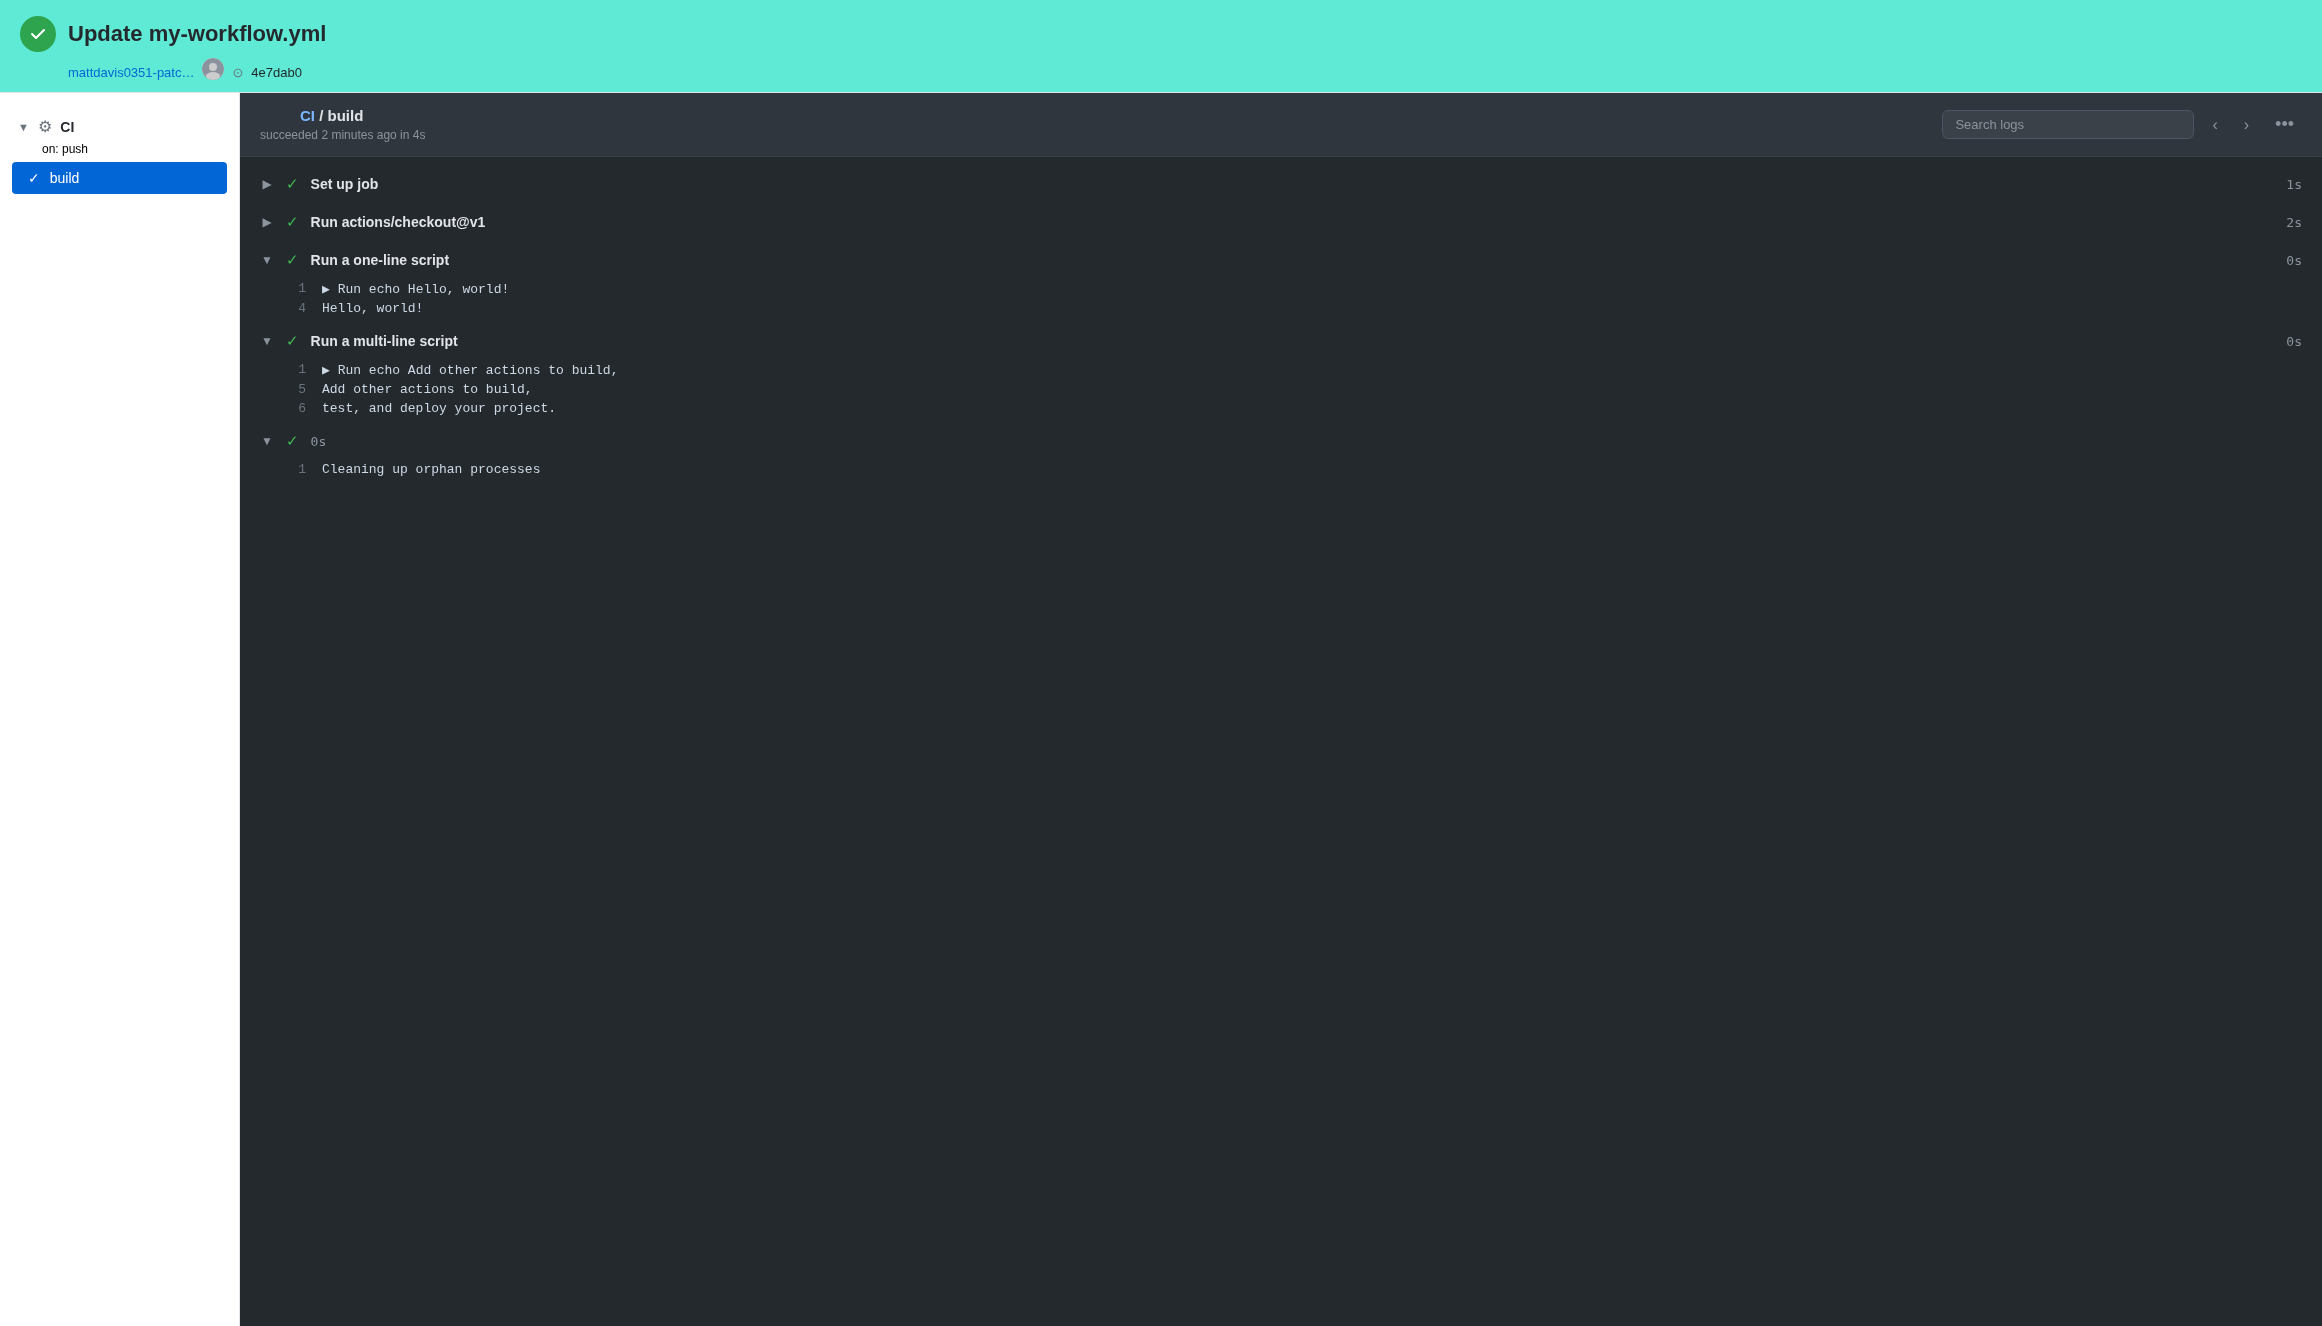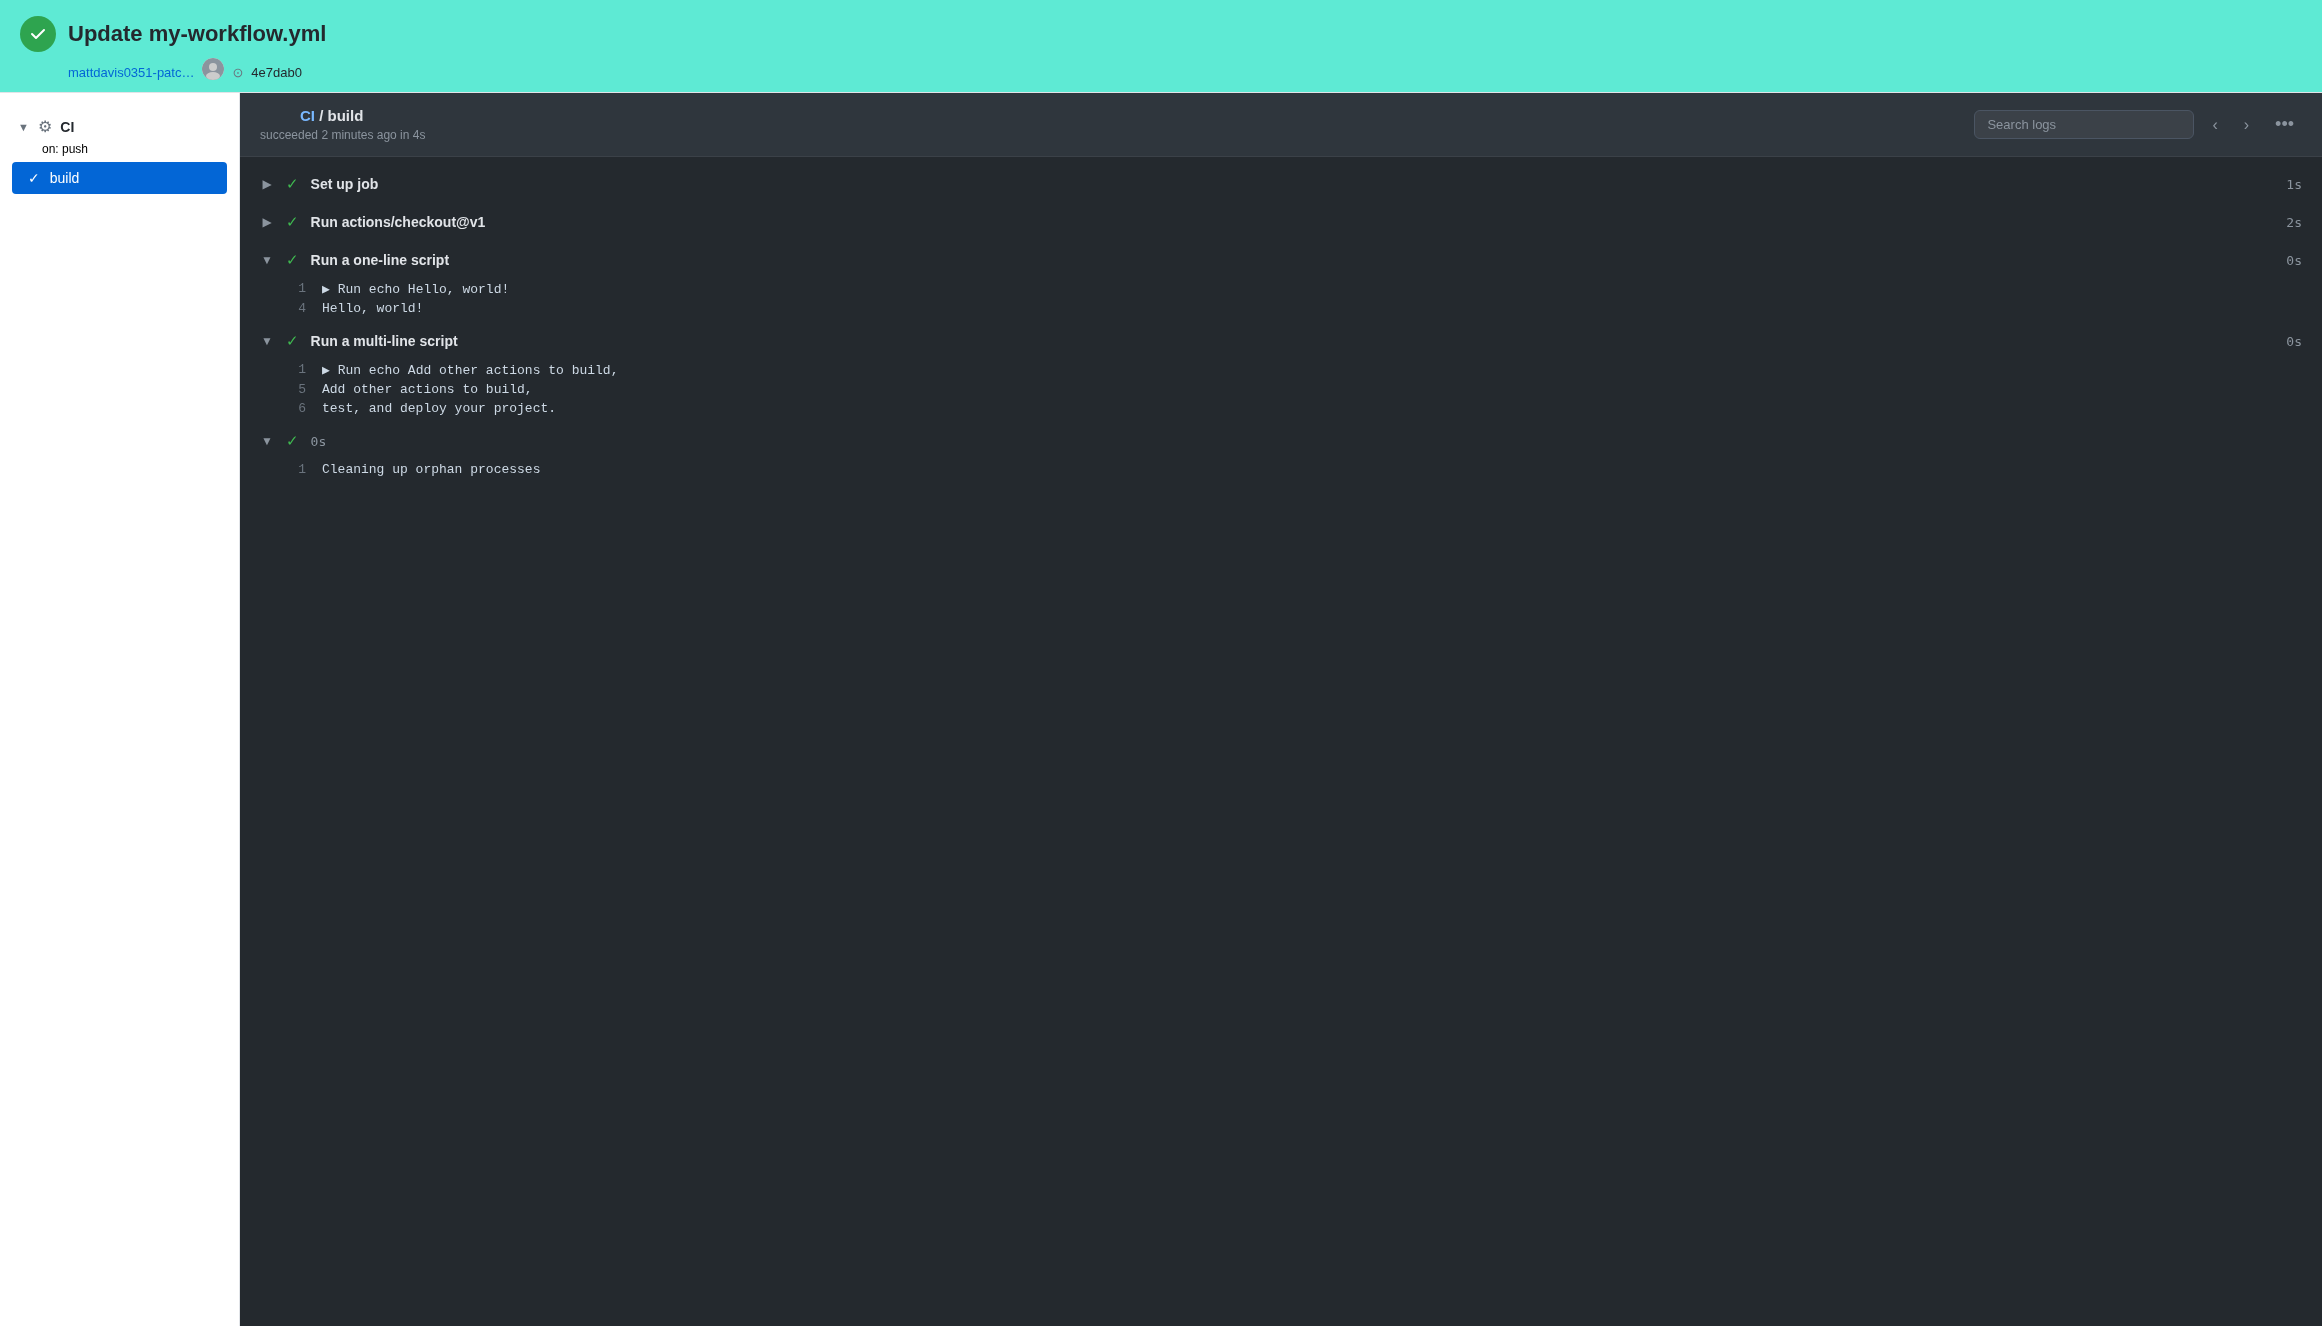--- a/index.html
+++ b/index.html
@@ -176,21 +176,21 @@
       align-items: center;
       gap: 10px;
     }
     .search-logs-input {
       background: #3b4148;
       border: 1px solid #4b5563;
       border-radius: 6px;
       padding: 6px 12px;
       color: #84cc16;
       font-size: 13px;
-      width: 220px;
+      width: 252px;
       outline: none;
     }
     .search-logs-input::placeholder {
       color: #8b949e;
     }
     .nav-btn {
       background: transparent;
       border: none;
       color: #8b949e;
       cursor: pointer;

